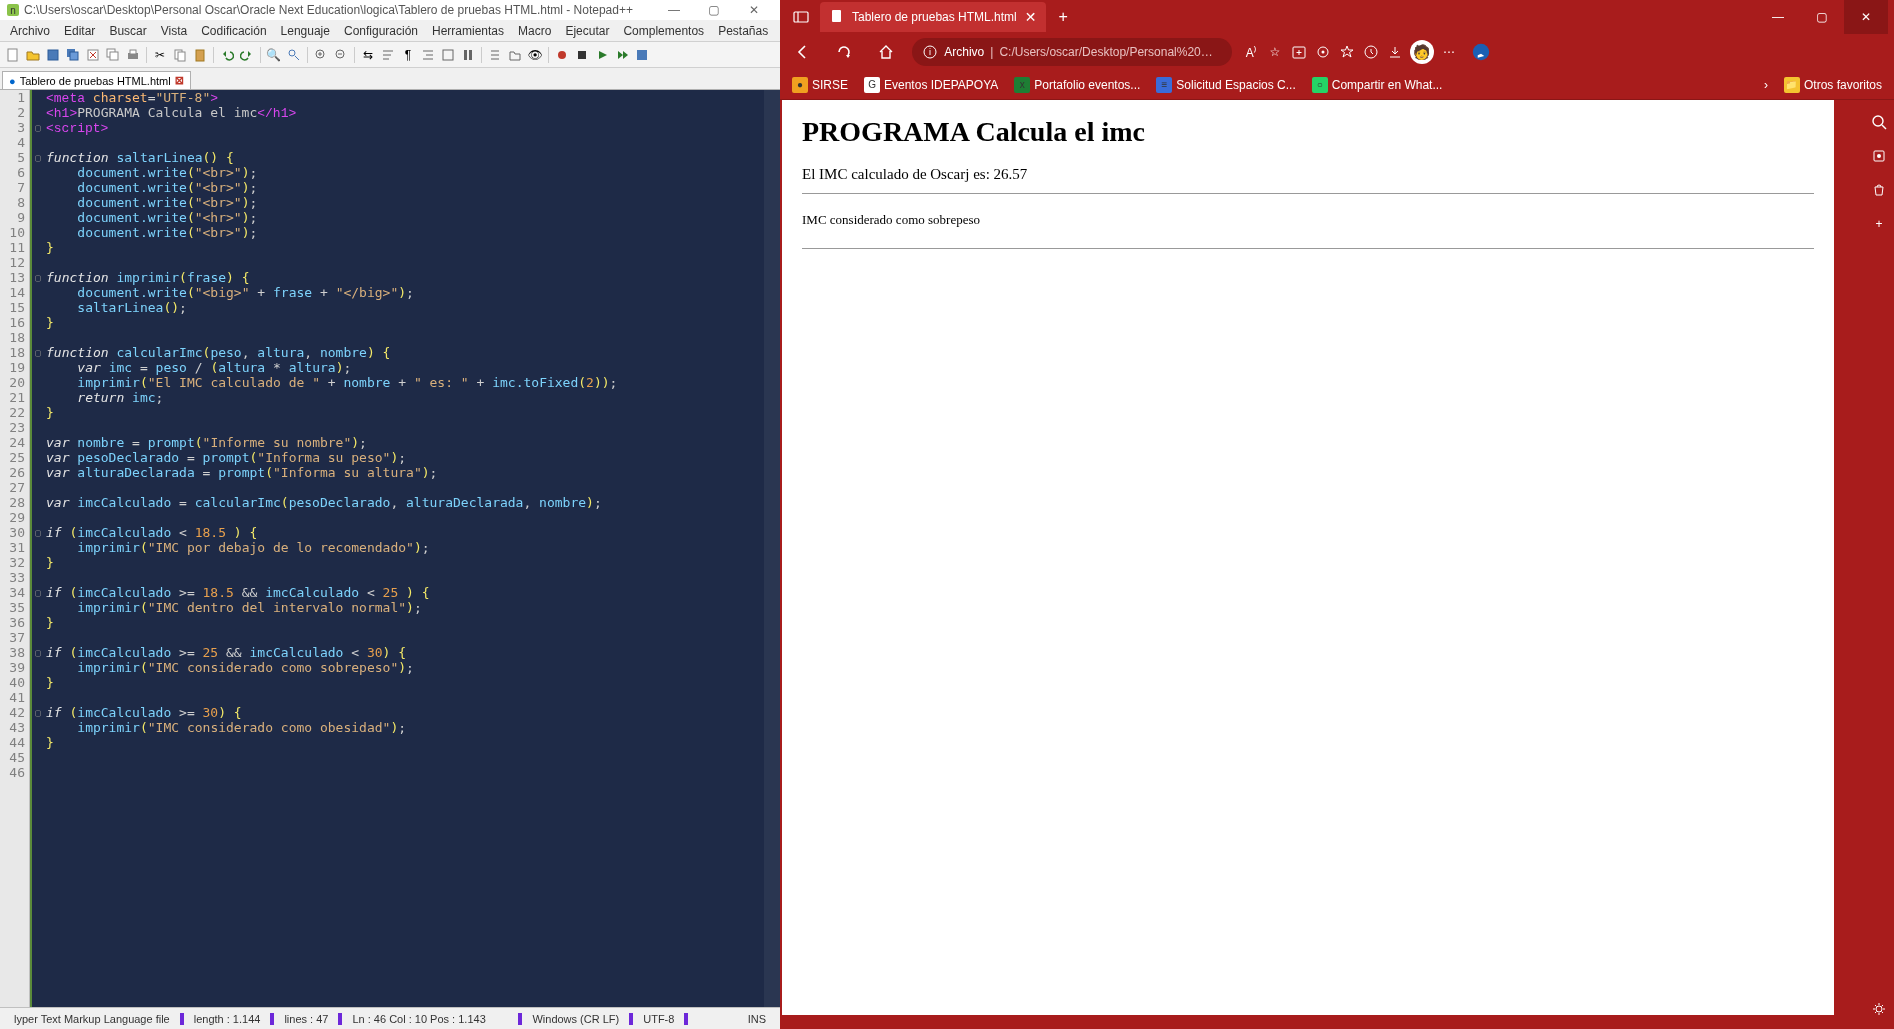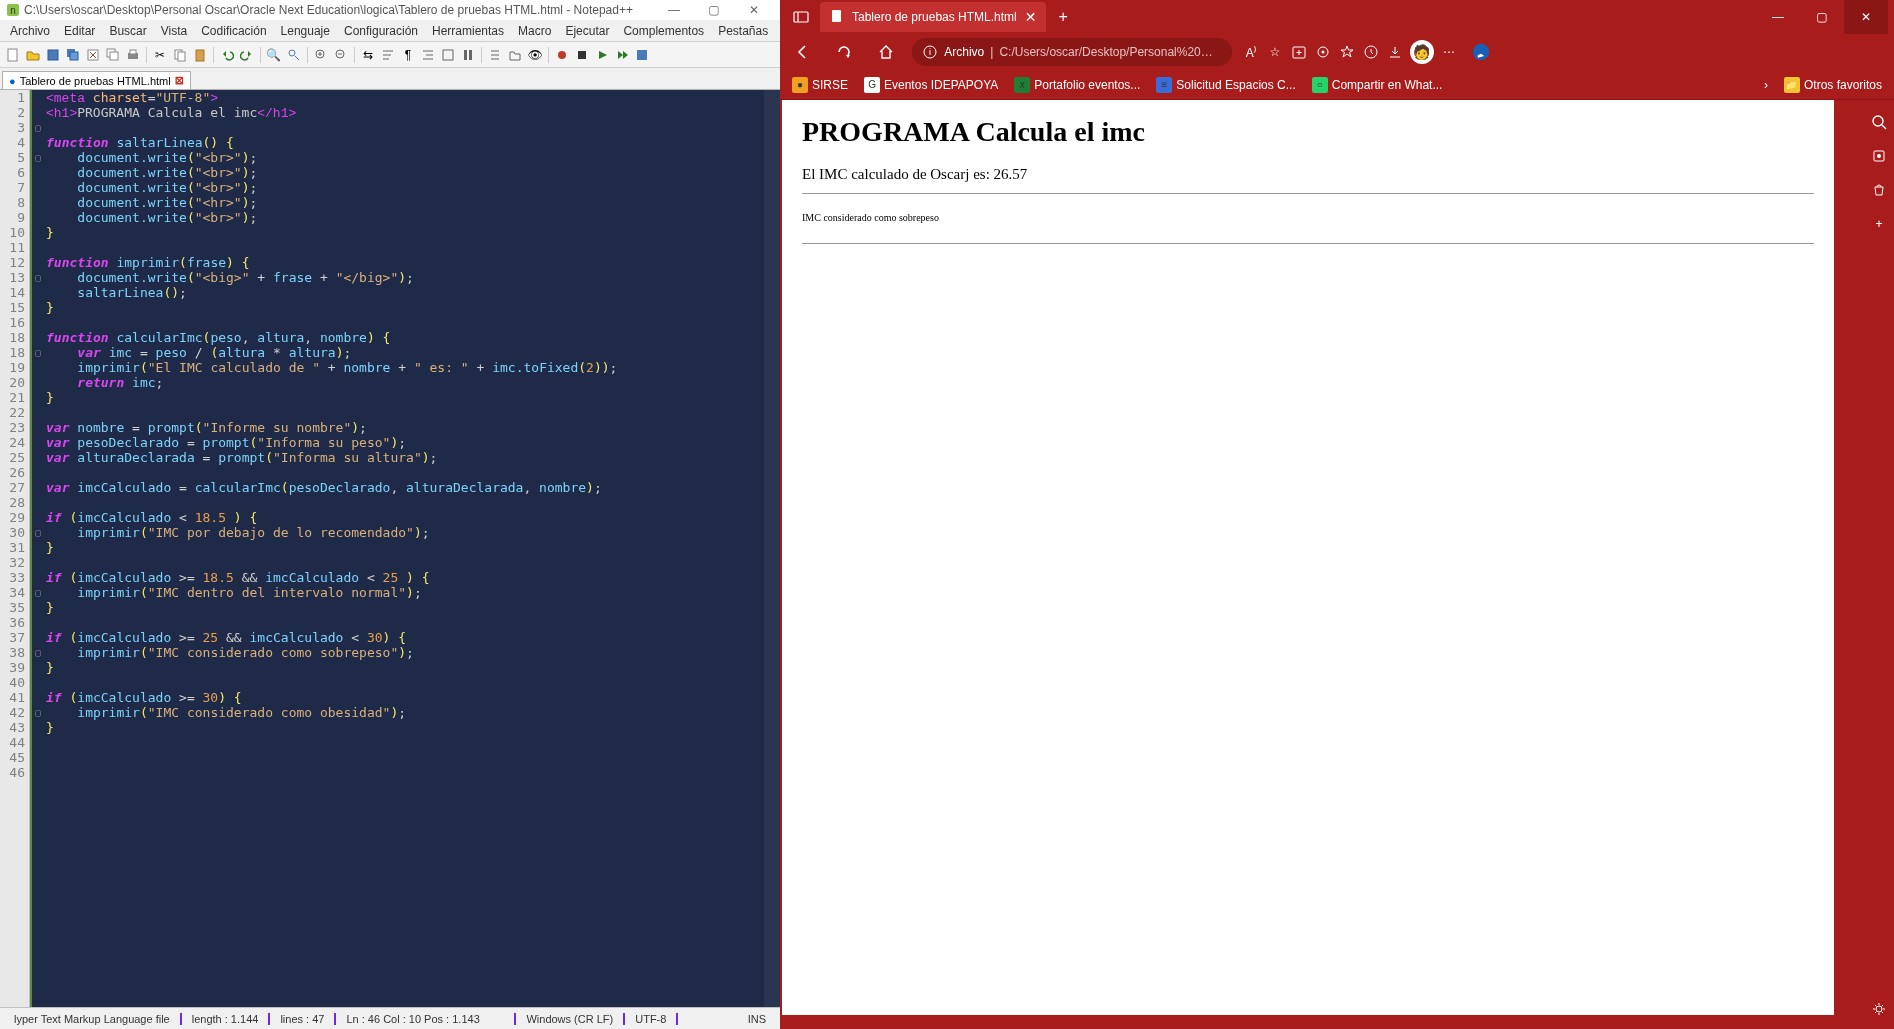--- a/index.html
+++ b/index.html
@@ -24,28 +24,28 @@
 .editor { flex: 1; background: #1e2a47; display: flex; overflow: hidden; font-family: Consolas, monospace; font-size: 13px; }
 .gutter { width: 30px; background: #e8e8e8; color: #808080; text-align: right; padding-right: 4px; border-right: 1px solid #c0c0c0; }
 .gutter div { height: 15px; line-height: 15px; }
 .foldcol { width: 14px; background: #1e2a47; border-left: 2px solid #5a8a3a; }
 .foldcol div { height: 15px; line-height: 15px; text-align: center; color: #888; font-size: 10px; }
 .code { flex: 1; background: #1e2a47; color: #d0d0d0; position: relative; }
 .code .line { height: 15px; line-height: 15px; white-space: pre; padding-left: 2px; }
 .tok-tag { color: #d946ef; font-family: Liberation Mono, monospace; }
 .tok-attr { color: #fdba74; }
 .tok-text { color: #c8c8c8; }
-.tok-kw { color: #d946ef; font-style: italic; font-weight: bold; }
+.tok-kw { color: #e5e5e5; font-style: italic; }
 .tok-func { color: #7dd3fc; }
 .tok-paren { color: #f4e968; }
 .tok-str { color: #d9b07c; }
 .tok-num { color: #e8a04d; }
 .tok-op { color: #d0d0d0; }
 .statusbar { height: 22px; background: #f0f0f0; border-top: 1px solid #c0c0c0; display: flex; align-items: center; padding: 0 4px; font-size: 11px; color: #333; }
-.statusbar .sseg { padding: 0 10px; border-right: 2px solid #6d28d9; }
+.statusbar .sseg { padding: 0 10px; border-right: 4px solid #6d28d9; }
 .scrollbar-v { width: 16px; background: #2a3651; }
 
 
 .edge { flex: 1; height: 1029px; display: flex; flex-direction: column; background: #a81c1c; position: relative; }
 .edge-tabs { height: 34px; display: flex; align-items: center; padding: 0 6px; gap: 4px; }
 .edge-tabbtn { width: 30px; height: 28px; display: flex; align-items: center; justify-content: center; color: #fff; }
 .browser-tab { background: #c23030; height: 30px; border-radius: 4px 4px 0 0; display: flex; align-items: center; padding: 0 10px; color: #fff; font-size: 12px; gap: 8px; }
 .browser-tab .x { font-size: 14px; }
 .newtab { color: #fff; font-size: 16px; padding: 0 8px; }
 .edge-tabs .spacer { flex: 1; }
@@ -59,21 +59,21 @@
 .avatar { width: 24px; height: 24px; border-radius: 50%; background: #fff; display: flex; align-items: center; justify-content: center; font-size: 14px; }
 .edge-bookmarks { height: 30px; display: flex; align-items: center; padding: 0 6px; gap: 4px; color: #fff; font-size: 12px; border-bottom: 1px solid #8a1616; }
 .bm { display: flex; align-items: center; gap: 4px; padding: 2px 6px; }
 .bm .ico { width: 16px; height: 16px; border-radius: 2px; display: inline-flex; align-items: center; justify-content: center; font-size: 10px; }
 .edge-bookmarks .spacer { flex: 1; }
 .page-wrap { flex: 1; display: flex; }
 .page { flex: 1; background: #fff; margin: 0 30px 14px 2px; padding: 16px 20px; color: #000; font-family: "Times New Roman", serif; }
 .page h1 { font-size: 28px; font-weight: bold; margin-bottom: 18px; }
 .page .line1 { font-size: 15px; }
 .page hr { border: none; border-top: 1px solid #999; margin: 10px 0 18px 0; }
-.page .line2 { font-size: 10px; margin-bottom: 20px; }
+.page .line2 { font-size: 13px; margin-bottom: 20px; }
 .sidebar-r { width: 30px; background: #a81c1c; display: flex; flex-direction: column; align-items: center; gap: 14px; padding-top: 12px; color: #fff; }
 .sidebar-r .sico { width: 20px; height: 20px; display: flex; align-items: center; justify-content: center; }
 .sidebar-r .sico.bottom { position: absolute; bottom: 10px; right: 5px; }
 </style>
 </head>
 <body>
 
 <div class="npp">
   <div class="npp-title">
     <span class="icon">
@@ -358,20 +358,21 @@
         <div></div>
         <div>▢</div>
         <div></div>
         <div></div>
         <div></div>
         <div></div>
       </div>
     <div class="code" id="code">
         <div class="line"><span class="tok-tag">&lt;meta</span> <span class="tok-attr">charset</span><span class="tok-op">=</span><span class="tok-str">"UTF-8"</span><span class="tok-tag">&gt;</span></div>
         <div class="line"><span class="tok-tag">&lt;h1&gt;</span><span class="tok-text">PROGRAMA Calcula el imc</span><span class="tok-tag">&lt;/h1&gt;</span></div>
+        <div class="line"><span class="tok-tag">&lt;script&gt;</span></div>
         <div class="line"></div>
         <div class="line"><span class="tok-kw">function</span> <span class="tok-func">saltarLinea</span><span class="tok-paren">()</span> <span class="tok-paren">{</span></div>
         <div class="line">    <span class="tok-func">document.write</span><span class="tok-paren">(</span><span class="tok-str">"&lt;br&gt;"</span><span class="tok-paren">)</span><span class="tok-op">;</span></div>
         <div class="line">    <span class="tok-func">document.write</span><span class="tok-paren">(</span><span class="tok-str">"&lt;br&gt;"</span><span class="tok-paren">)</span><span class="tok-op">;</span></div>
         <div class="line">    <span class="tok-func">document.write</span><span class="tok-paren">(</span><span class="tok-str">"&lt;br&gt;"</span><span class="tok-paren">)</span><span class="tok-op">;</span></div>
         <div class="line">    <span class="tok-func">document.write</span><span class="tok-paren">(</span><span class="tok-str">"&lt;hr&gt;"</span><span class="tok-paren">)</span><span class="tok-op">;</span></div>
         <div class="line">    <span class="tok-func">document.write</span><span class="tok-paren">(</span><span class="tok-str">"&lt;br&gt;"</span><span class="tok-paren">)</span><span class="tok-op">;</span></div>
         <div class="line"><span class="tok-paren">}</span></div>
         <div class="line"></div>
         <div class="line"><span class="tok-kw">function</span> <span class="tok-func">imprimir</span><span class="tok-paren">(</span><span class="tok-func">frase</span><span class="tok-paren">)</span> <span class="tok-paren">{</span></div>

